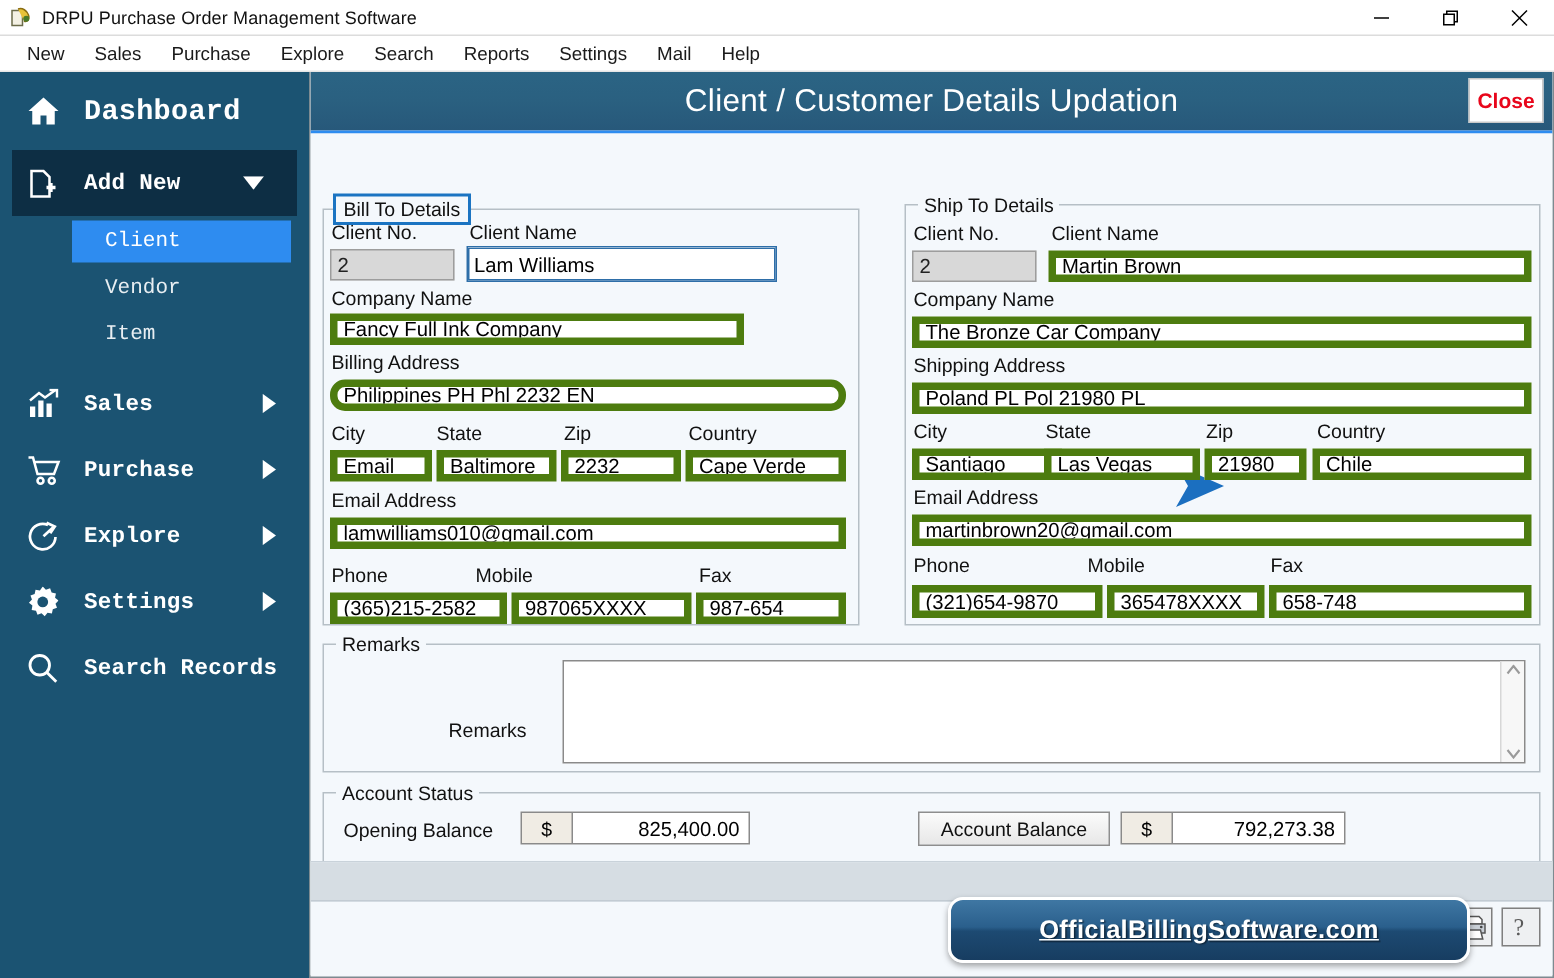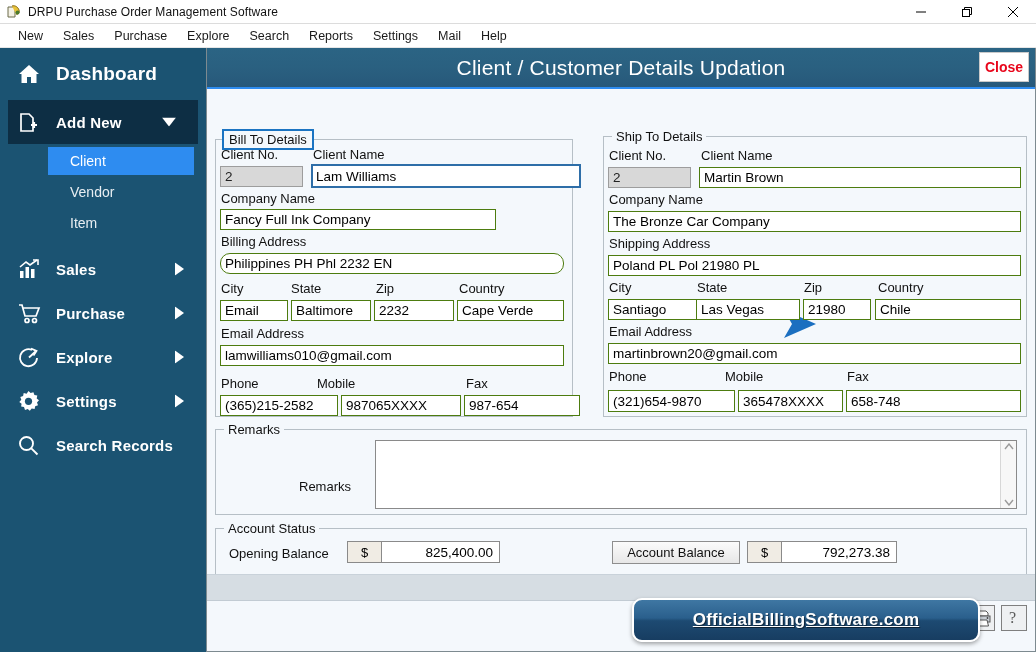--- a/index.html
+++ b/index.html
@@ -58,20 +58,21 @@
     padding: 2px 10px; white-space: nowrap;
   }
 
   
   .sidebar {
     position: absolute; top: 48px; left: 0;
     width: 208px; height: 604px;
     background: #1b5372;
     border-right: 2px solid #9fa8ab;
     overflow: hidden;
+    font-family: Liberation Mono, monospace;
   }
   .nav-row {
     position: relative;
     height: 44px;
     display: flex; align-items: center;
     padding-left: 18px;
     color: #ffffff;
   }
   .nav-row.top { height: 52px; }
   .nav-icon {
@@ -163,21 +164,21 @@
     margin-left: 6px;
   }
 
   .lbl {
     position: absolute;
     font-size: 13px; color: #111; white-space: nowrap;
   }
   .fld {
     position: absolute;
     background: #ffffff;
-    border: 1px solid #4d7c0f;
+    border: 5px solid #4d7c0f;
     font-family: "Liberation Sans", sans-serif;
     font-size: 13.5px;
     color: #000;
     padding: 0 4px;
     display: flex; align-items: center;
     white-space: nowrap; overflow: hidden;
   }
   .fld.readonly {
     background: #d8d8d8;
     border: 1px solid #9d9d9d;
@@ -471,21 +472,21 @@
 
     <div class="form-body">
 
       <fieldset class="grp" style="left:8px; top:40px; width:358px; height:288px;">
         <legend class="boxed">Bill To Details</legend>
       </fieldset>
 
       <div class="lbl" style="left:14px; top:58px;">Client No.</div>
       <div class="lbl" style="left:106px; top:58px;">Client Name</div>
       <div class="fld readonly" style="left:13px; top:77px; width:83px; height:21px;">2</div>
-      <div class="fld focused" style="left:104px; top:75px; width:270px; height:24px;">Lam Williams</div>
+      <div class="fld focused" style="left:104px; top:75px; width:207px; height:24px;">Lam Williams</div>
 
       <div class="lbl" style="left:14px; top:102px;">Company Name</div>
       <div class="fld" style="left:13px; top:120px; width:276px; height:21px;">Fancy Full Ink Company</div>
 
       <div class="lbl" style="left:14px; top:145px;">Billing Address</div>
       <div class="fld" style="left:13px; top:164px; width:344px; height:21px;border-radius:10px;">Philippines PH Phl 2232 EN</div>
 
       <div class="lbl" style="left:14px; top:192px;">City</div>
       <div class="lbl" style="left:84px; top:192px;">State</div>
       <div class="lbl" style="left:169px; top:192px;">Zip</div>
@@ -496,21 +497,21 @@
       <div class="fld" style="left:250px; top:211px; width:107px; height:21px;">Cape Verde</div>
 
       <div class="lbl" style="left:14px; top:237px;">Email Address</div>
       <div class="fld" style="left:13px; top:256px; width:344px; height:21px;">lamwilliams010@gmail.com</div>
 
       <div class="lbl" style="left:14px; top:287px;">Phone</div>
       <div class="lbl" style="left:110px; top:287px;">Mobile</div>
       <div class="lbl" style="left:259px; top:287px;">Fax</div>
       <div class="fld" style="left:13px; top:306px; width:118px; height:21px;">(365)215-2582</div>
       <div class="fld" style="left:134px; top:306px; width:120px; height:21px;">987065XXXX</div>
-      <div class="fld" style="left:257px; top:306px; width:116px; height:21px;">987-654</div>
+      <div class="fld" style="left:257px; top:306px; width:100px; height:21px;">987-654</div>
 
       <div class="mid-arrow">
         <svg width="36" height="34" viewBox="0 0 36 34">
           <path d="M2 3 L34 17 L2 31 L10 17 Z" fill="#1b6fc0"></path>
         </svg>
       </div>
 
       <fieldset class="grp" style="left:396px; top:40px; width:424px; height:288px;">
         <legend>Ship To Details</legend>
       </fieldset>

